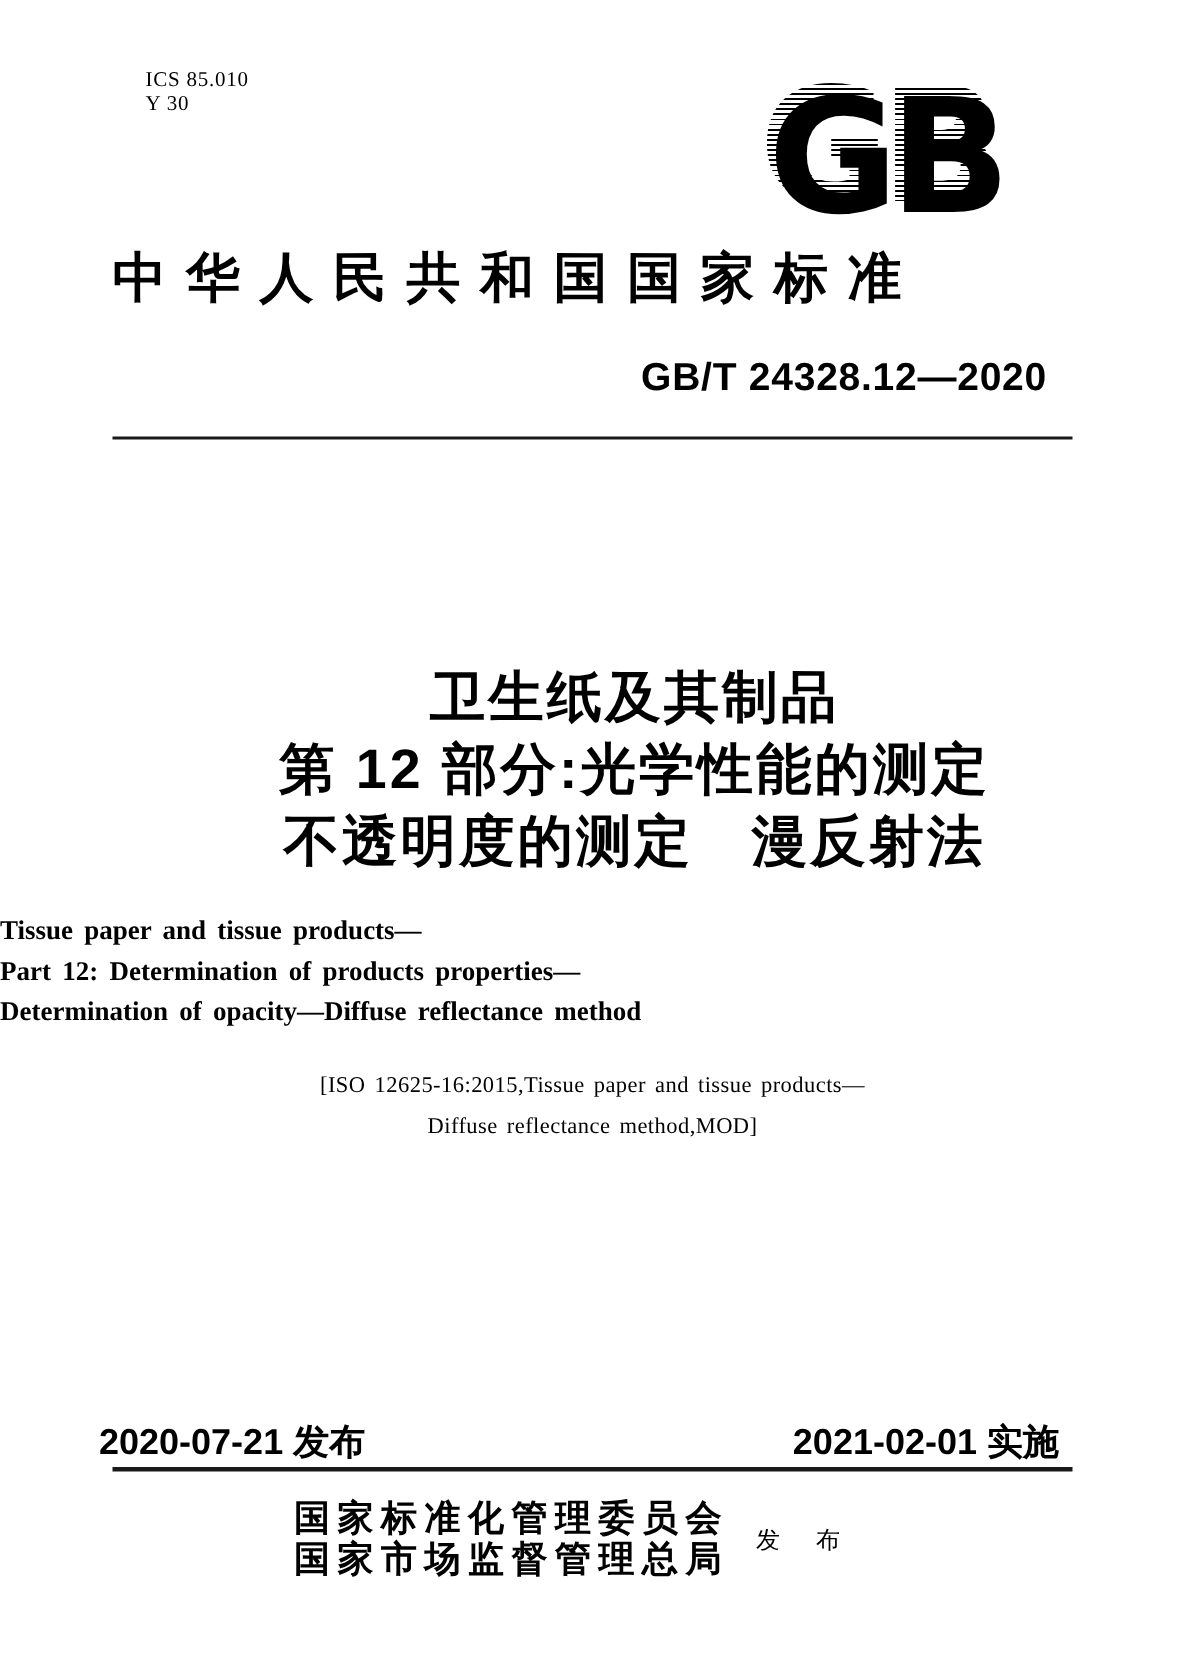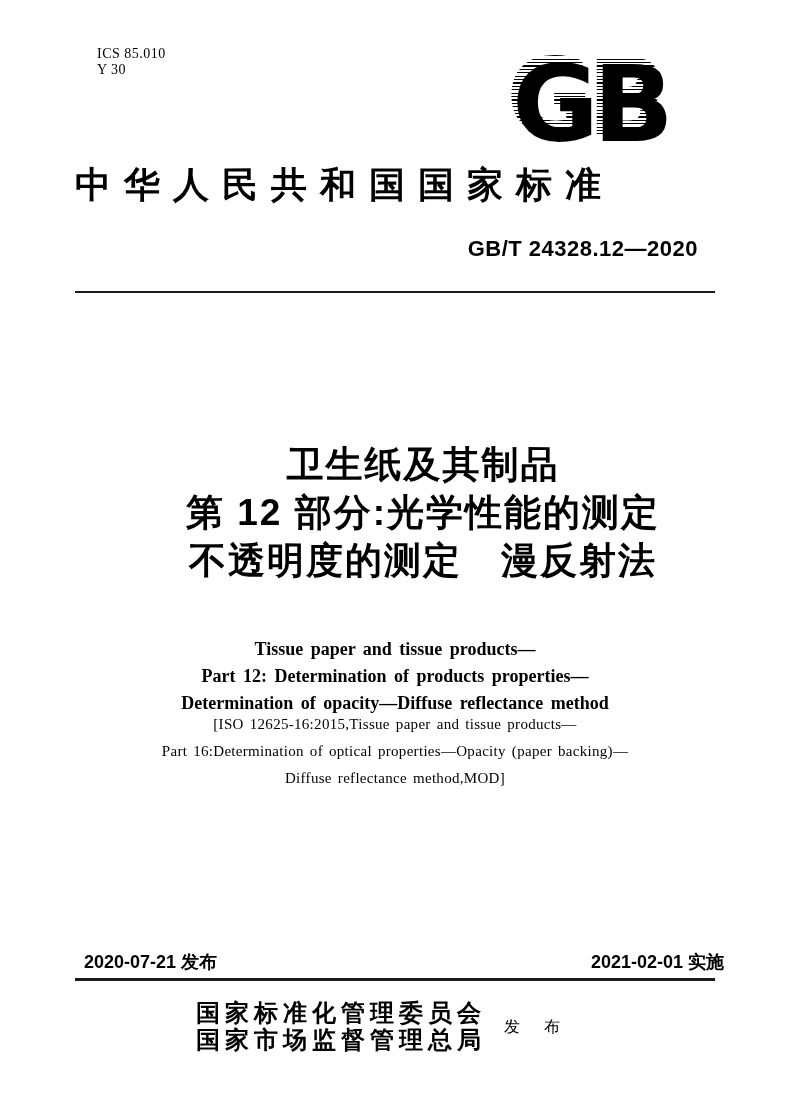--- a/index.html
+++ b/index.html
@@ -70,21 +70,21 @@
     white-space: nowrap;
   }
 
   
   .std-number {
     position: absolute;
     right: 92px;
     top: 236px;
     font-family: "Liberation Sans", sans-serif;
     font-weight: bold;
-    font-size: 22px;
+    font-size: 26px;
     letter-spacing: 0.5px;
   }
 
   .rule { position: absolute; left: 75px; width: 640px; background: #1a1a1a; }
   .rule-top { top: 291px; height: 2px; }
   .rule-bottom { top: 978px; height: 3px; }
 
   
   .cn-title {
     position: absolute;
@@ -97,23 +97,23 @@
     font-size: 37px;
     line-height: 48px;
     letter-spacing: 2px;
     margin-left: 28px;
   }
 
   
   .en-title {
     position: absolute;
     left: 0;
-    top: 636px;
-    width: 100%;
-    text-align: center;
+    top: 607px;
+    width: 100%;
+    text-align: left;
     font-family: "Liberation Serif", serif;
     font-weight: bold;
     font-size: 18px;
     line-height: 27px;
     word-spacing: 3px;
   }
 
   
   .iso-ref {
     position: absolute;
@@ -124,28 +124,28 @@
     font-family: "Liberation Serif", serif;
     font-size: 15px;
     line-height: 27px;
     word-spacing: 2px;
     letter-spacing: 0.3px;
   }
 
   
   .dates {
     position: absolute;
-    left: 84px;
+    left: 66px;
     top: 950px;
     width: 640px;
     display: flex;
     justify-content: space-between;
     font-family: "Liberation Sans", sans-serif;
     font-weight: bold;
-    font-size: 18px;
+    font-size: 24px;
     line-height: 24px;
     text-align: center;
   }
 
   
   .issuer-row {
     position: absolute;
     left: 0;
     top: 1000px;
     width: 100%;
@@ -199,21 +199,20 @@
   </div>
 
   <div class="en-title">
     <div>Tissue paper and tissue products—</div>
     <div>Part 12: Determination of products properties—</div>
     <div>Determination of opacity—Diffuse reflectance method</div>
   </div>
 
   <div class="iso-ref">
     <div>[ISO 12625-16:2015,Tissue paper and tissue products—</div>
-    <div>Part 16:Determination of optical properties—Opacity (paper backing)—</div>
     <div>Diffuse reflectance method,MOD]</div>
   </div>
 
   <div class="dates">
     <span>2020-07-21 发布</span>
     <span>2021-02-01 实施</span>
   </div>
 
   <div class="rule rule-bottom"></div>
 

